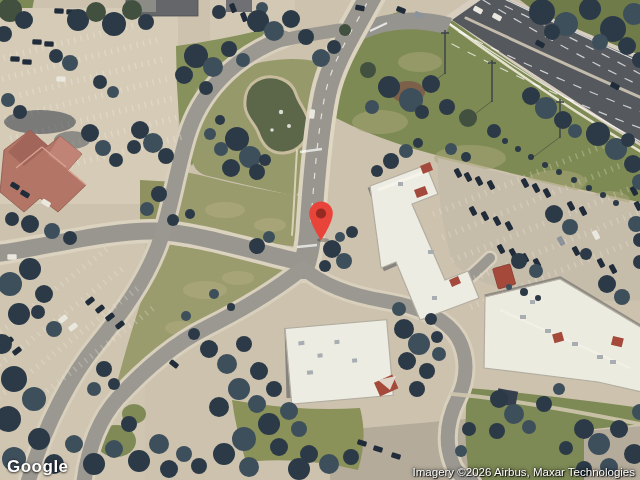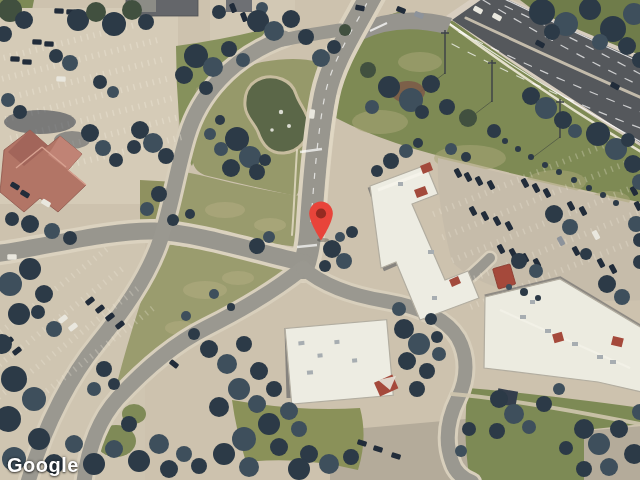--- a/index.html
+++ b/index.html
@@ -1,21 +1,21 @@
 <!DOCTYPE html>
 <html><head>
 <meta charset="utf-8">
 <style>
   html,body{margin:0;padding:0;background:#222;}
   .stage{position:relative;width:640px;height:480px;overflow:hidden;font-family:"Liberation Sans",sans-serif;background:#cdc2ae;}
   .stage svg.map{position:absolute;left:0;top:0;}
   .t1{fill:#2c3a47}.t2{fill:#3e4f5c}.t3{fill:#41503f}
   .cd{fill:#212c3a}.cw{fill:#e9e7de}.cg{fill:#8d939b}
   .vent{fill:#a7adb1}
-  .logo{position:absolute;left:7px;bottom:3px;color:#fff;font-size:20px;font-weight:bold;letter-spacing:.5px;
+  .logo{position:absolute;left:7px;bottom:3px;color:#fff;font-size:17px;font-weight:bold;letter-spacing:.5px;
         text-shadow:0 0 3px rgba(0,0,0,.65),0 1px 2px rgba(0,0,0,.55);cursor:pointer;}
   .attr{position:absolute;right:5px;bottom:2px;color:#fff;font-size:11.5px;
         text-shadow:0 0 2px rgba(0,0,0,.9),0 0 4px rgba(0,0,0,.7),1px 1px 1px rgba(0,0,0,.8);}
   .pin{position:absolute;left:308px;top:200px;}
 </style>
 </head>
 <body>
 
 <div class="stage">
 <svg class="map" width="640" height="480" viewBox="0 0 640 480">
@@ -463,13 +463,14 @@
   </g>
 </svg>
 
 <svg class="pin" width="26" height="42" viewBox="0 0 26 42">
   <ellipse cx="15" cy="40" rx="6" ry="2" fill="rgba(0,0,0,.25)"></ellipse>
   <path d="M13,1.5 C6.4,1.5 1.2,6.7 1.2,13.3 C1.2,22.6 13,40.5 13,40.5 C13,40.5 24.8,22.6 24.8,13.3 C24.8,6.7 19.6,1.5 13,1.5 Z" fill="#E8443A"></path>
   <circle cx="13" cy="13.5" r="5.1" fill="#942A21"></circle>
 </svg>
 
 <div class="logo">Google</div>
+<div class="attr">Imagery ©2026 Airbus, Maxar Technologies</div>
 </div>
 
 </body></html>

